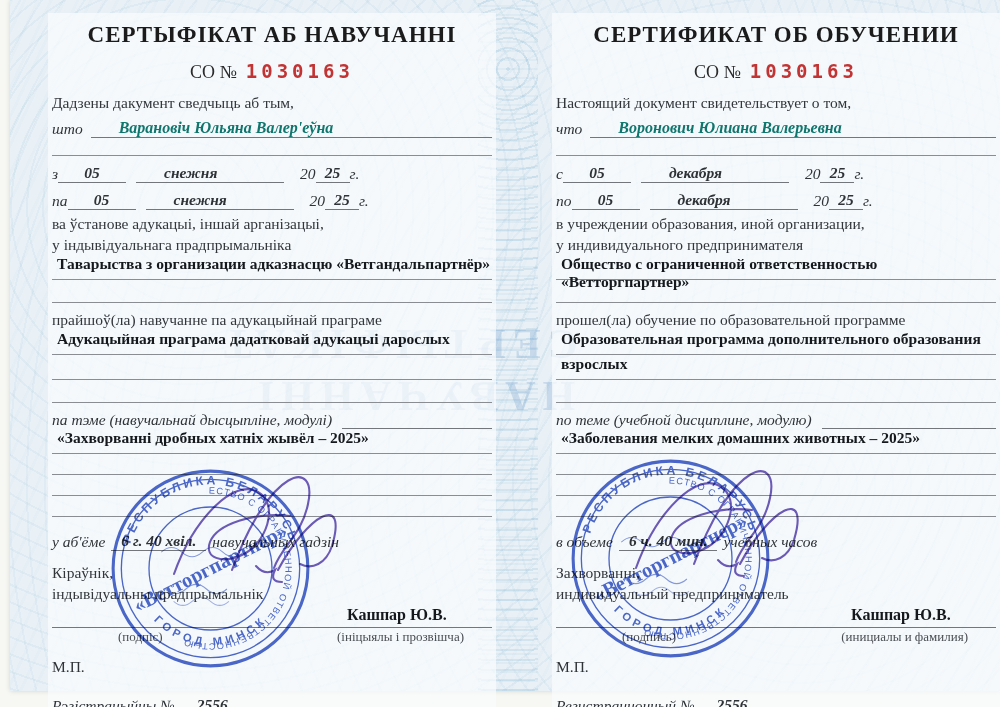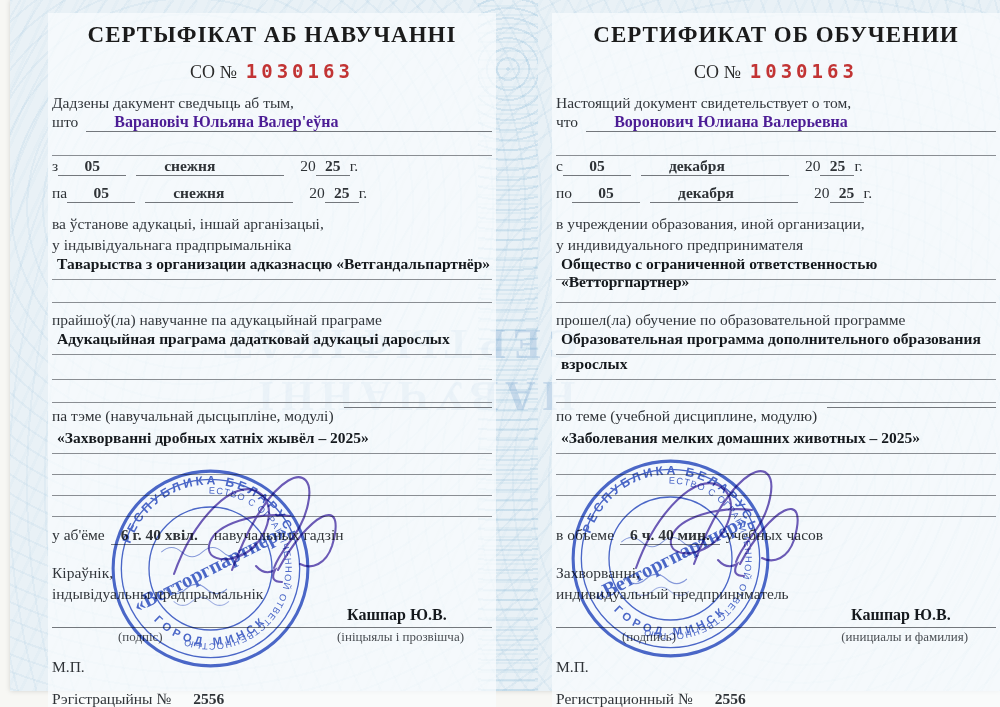--- a/index.html
+++ b/index.html
@@ -25,29 +25,29 @@
   .col-left{left:38px;}
   .col-right{left:542px;}
 
   .title{text-align:center;font-size:23px;font-weight:bold;letter-spacing:1px;color:#1b1b1b;
          line-height:30px;margin-top:5px;}
   .serial{text-align:center;font-size:18px;margin-top:9px;color:#2b2b2b;line-height:24px;}
   .serial-num{color:#c23434;font-family:"DejaVu Sans Mono", monospace;letter-spacing:4px;
          font-weight:bold;margin-left:9px;font-size:19px;}
 
   .plain{font-size:15.5px;line-height:21px;color:#33373c;}
-  .row{display:flex;align-items:flex-start;font-size:15.5px;}
+  .row{display:flex;align-items:flex-end;font-size:15.5px;font-style:italic;}
   .fill{border-bottom:1px solid #73777c;}
   .grow{flex:1;}
   .ruled{border-bottom:1px solid #8a8e93;}
 
   .intro{margin-top:8px;}
   .name-row{height:25px;}
   .name-row .lbl{margin-right:8px;}
-  .name-row .fill{padding-left:28px;font-weight:bold;color:#4c1d95;font-size:16px;}
+  .name-row .fill{padding-left:28px;font-weight:bold;color:#0f766e;font-size:16px;}
   .sp18{height:17px;}
   .drow{height:26px;margin-top:1px;}
   .drow .day{width:68px;text-align:center;font-weight:bold;}
   .drow .month{width:148px;padding-left:28px;font-weight:bold;box-sizing:border-box;margin-left:10px;}
   .drow .c20{margin-left:16px;}
   .drow .yr{width:34px;text-align:center;font-weight:bold;}
   .orgline{margin-top:3px;}
   .val-line{height:24px;font-weight:bold;color:#15191d;font-size:15.5px;padding-left:5px;}
   .sp22{height:22px;}
   .lblrow{margin-top:4px;height:22px;}

